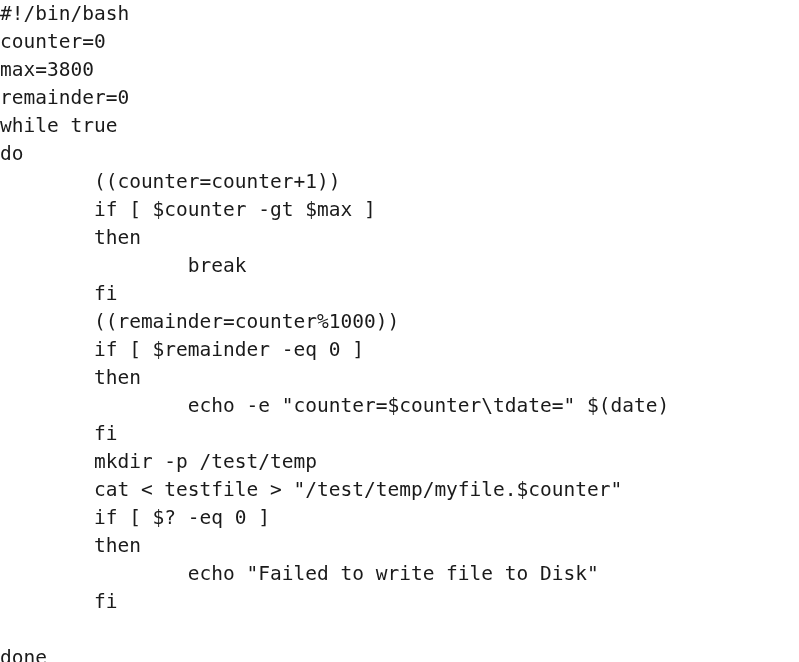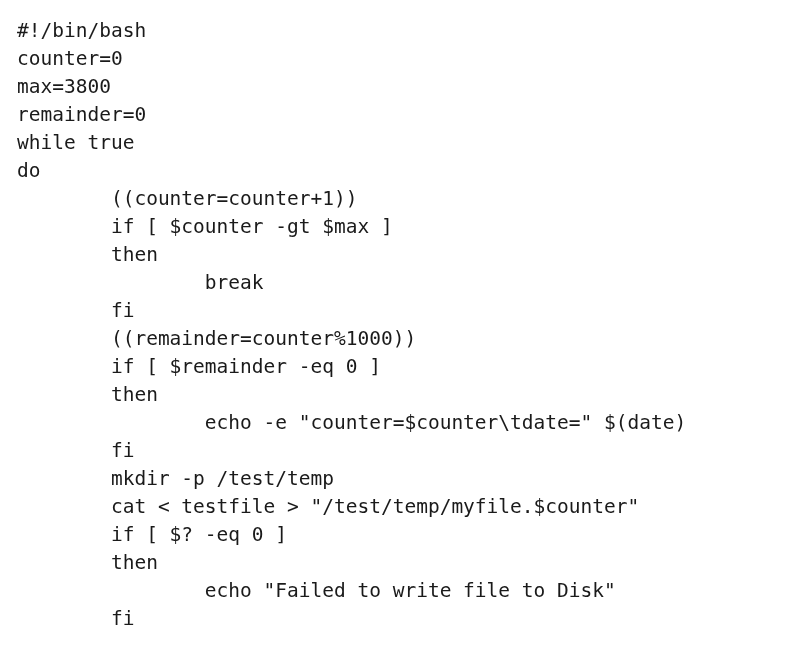--- a/index.html
+++ b/index.html
@@ -11,21 +11,21 @@
   body {
     width: 799px;
     height: 662px;
     overflow: hidden;
     font-family: "DejaVu Sans Mono", "Liberation Mono", monospace;
   }
   #script-view {
     width: 799px;
     height: 662px;
     box-sizing: border-box;
-    padding: 17px;
+    padding: 0;
     overflow: hidden;
     background: #ffffff;
   }
   #code-block {
     margin: 0;
     padding: 0;
     font-family: "DejaVu Sans Mono", "Liberation Mono", monospace;
     font-size: 19.5px;
     line-height: 28px;
     letter-spacing: 0px;

